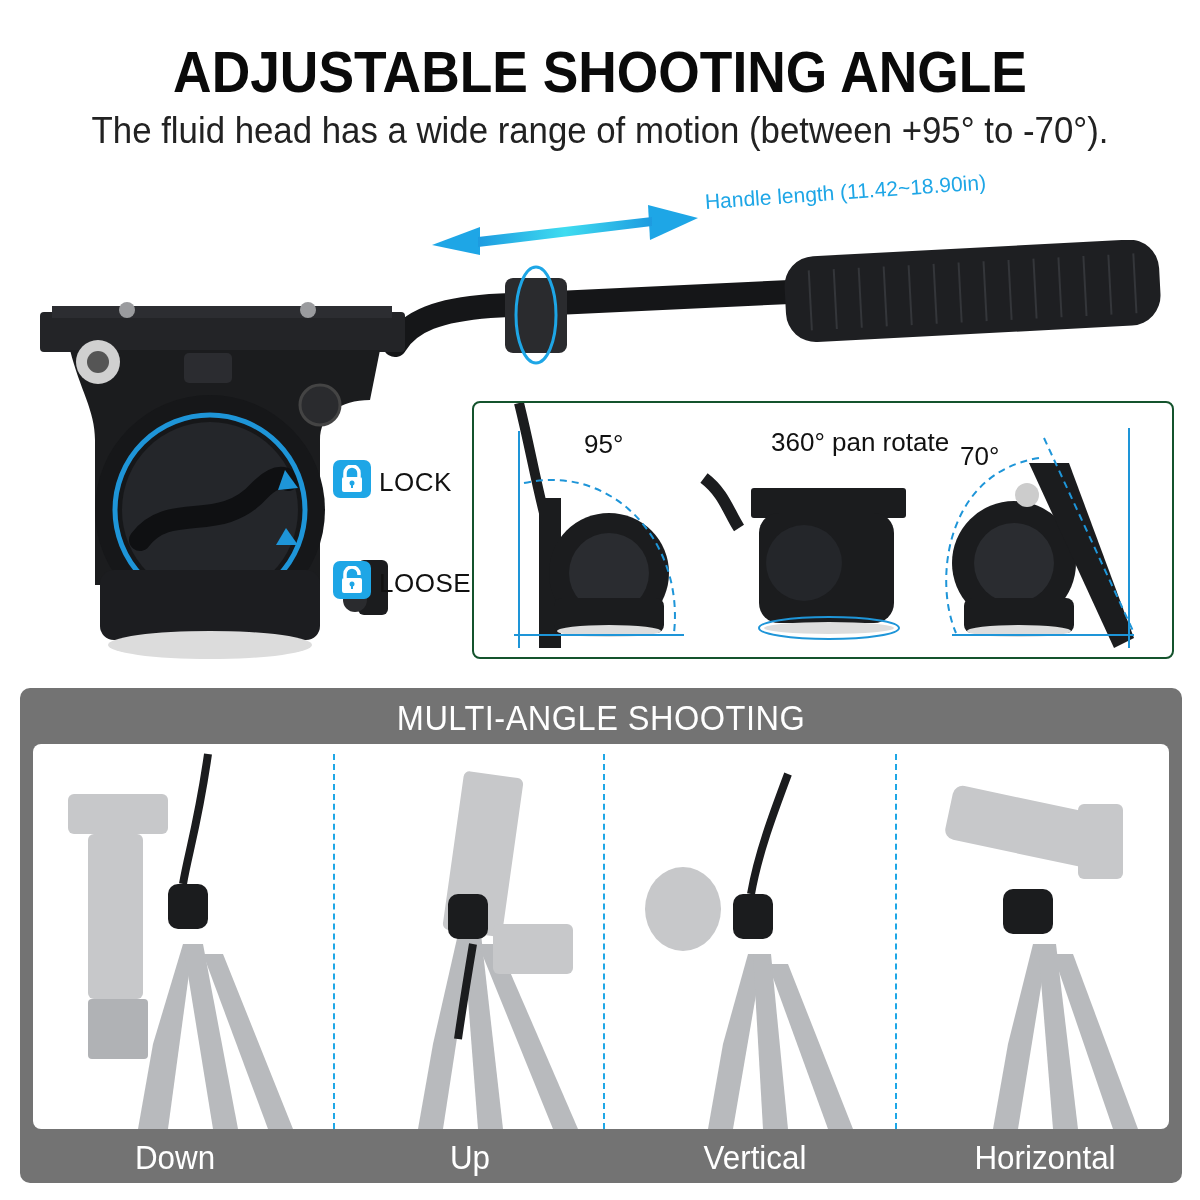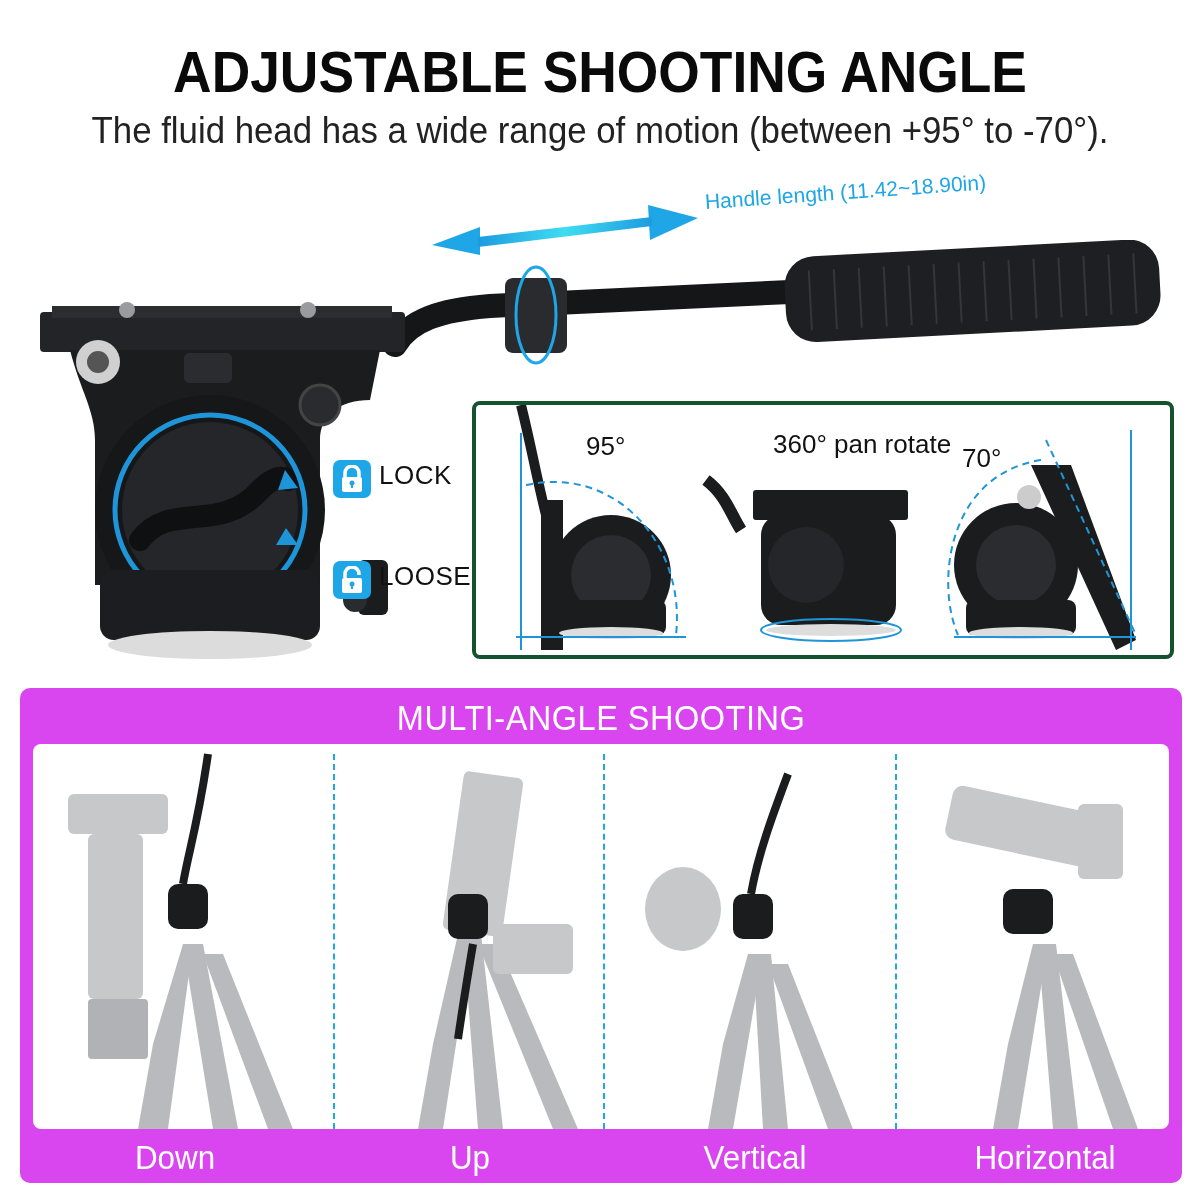--- a/index.html
+++ b/index.html
@@ -20,43 +20,43 @@
     .handle-arrow { position: absolute; left: 430px; top: 205px; width: 270px; height: 50px; }
     .handle-label {
       position: absolute; left: 705px; top: 190px; font-size: 21px; color: #1ea6e6;
       transform: rotate(-4deg); transform-origin: left center; white-space: nowrap;
     }
 
     
     .hero { position: absolute; left: 20px; top: 240px; width: 1180px; height: 450px; }
 
     
-    .lock-row { position: absolute; display: flex; align-items: flex-start; gap: 8px; }
+    .lock-row { position: absolute; display: flex; align-items: flex-end; gap: 8px; }
     .lock-row.lock { left: 333px; top: 460px; }
     .lock-row.loose { left: 333px; top: 525px; margin-top: 36px; }
     .lock-badge {
       width: 38px; height: 38px; border-radius: 7px; background: #1ea6e6;
       display: flex; align-items: center; justify-content: center;
     }
     .lock-text { font-size: 26px; color: #111; letter-spacing: 0.5px; }
 
     
     .angle-box {
       position: absolute; left: 472px; top: 401px; width: 702px; height: 258px;
-      border: 4px solid #14532d; border-radius: 8px; background: #fff; overflow: hidden;
+      border: 2px solid #14532d; border-radius: 8px; background: #fff; overflow: hidden;
     }
     .angle-label { position: absolute; font-size: 26px; color: #111; white-space: nowrap; }
     .angle-label.a95 { left: 110px; top: 26px; }
     .angle-label.a360 { left: 254px; top: 24px; margin-left: 43px; }
     .angle-label.a70 { left: 486px; top: 26px; margin-top: 12px; }
 
     
     .multi {
       position: absolute; left: 20px; top: 688px; width: 1162px; height: 495px;
-      background: #d946ef; border-radius: 10px;
+      background: #737373; border-radius: 10px;
     }
     .multi-title {
       position: absolute; left: 0; top: 10px; width: 100%; text-align: center;
       font-size: 35px; color: #ffffff; letter-spacing: 0.5px; transform: scaleX(0.93);
     }
     .multi-inner {
       position: absolute; left: 13px; top: 56px; width: 1136px; height: 385px;
       background: #ffffff; border-radius: 8px; overflow: hidden;
     }
     .divider {

